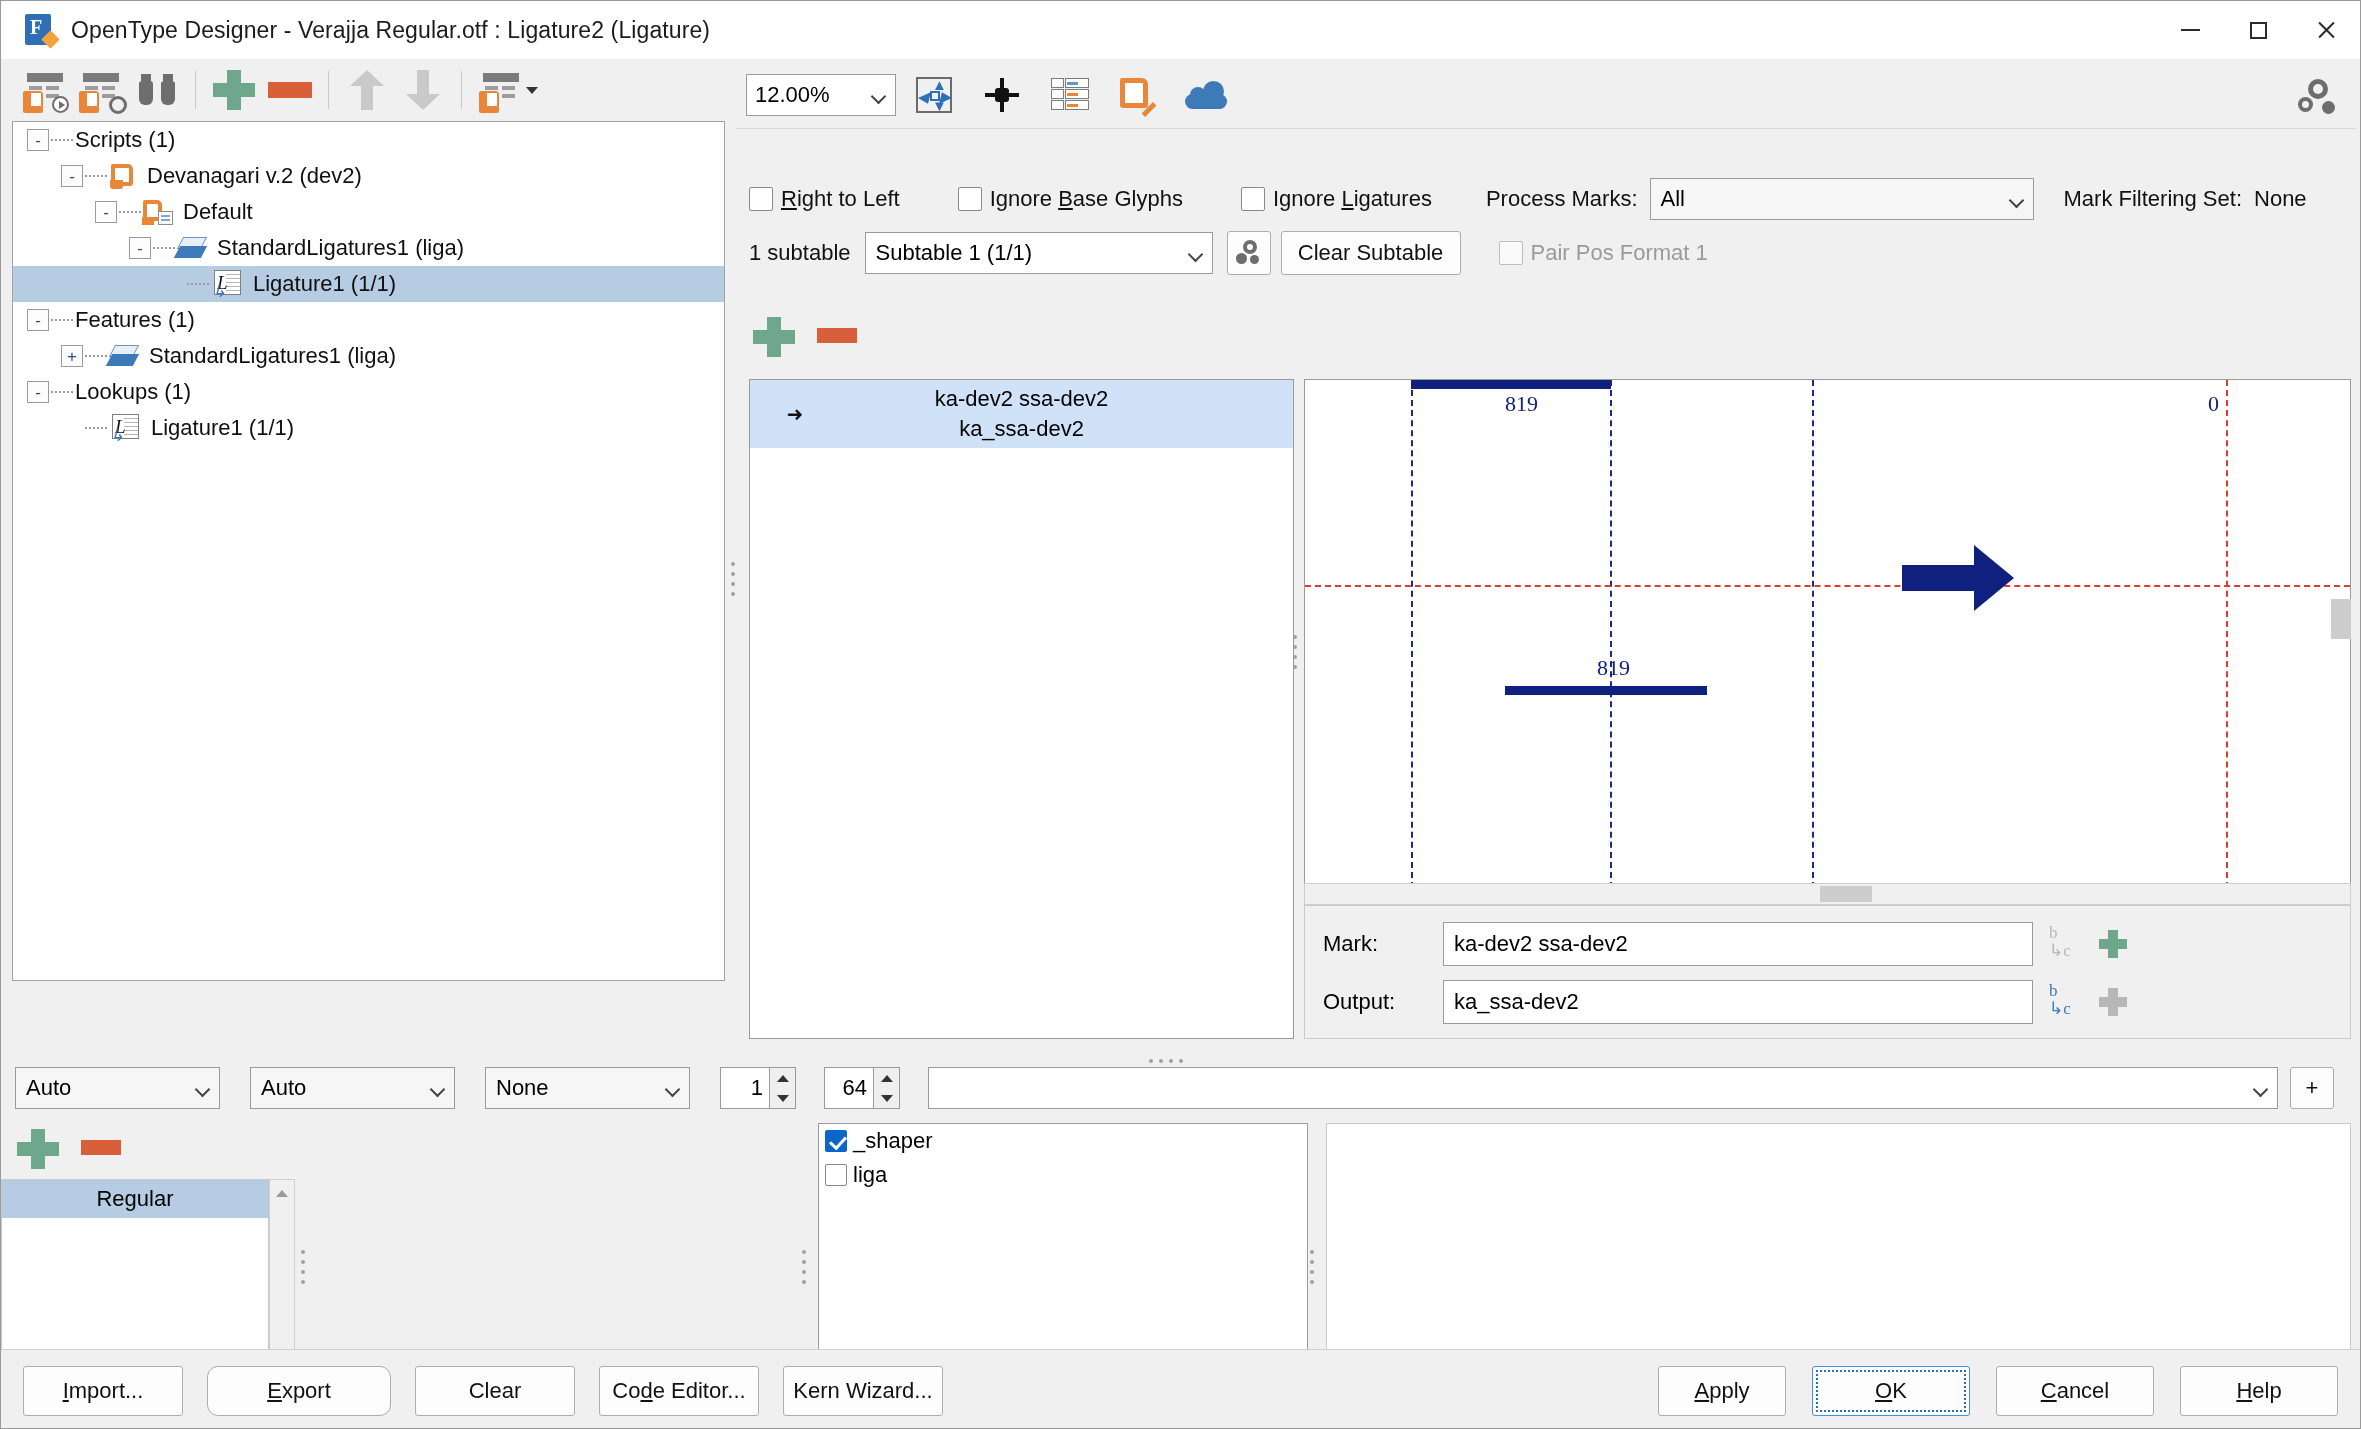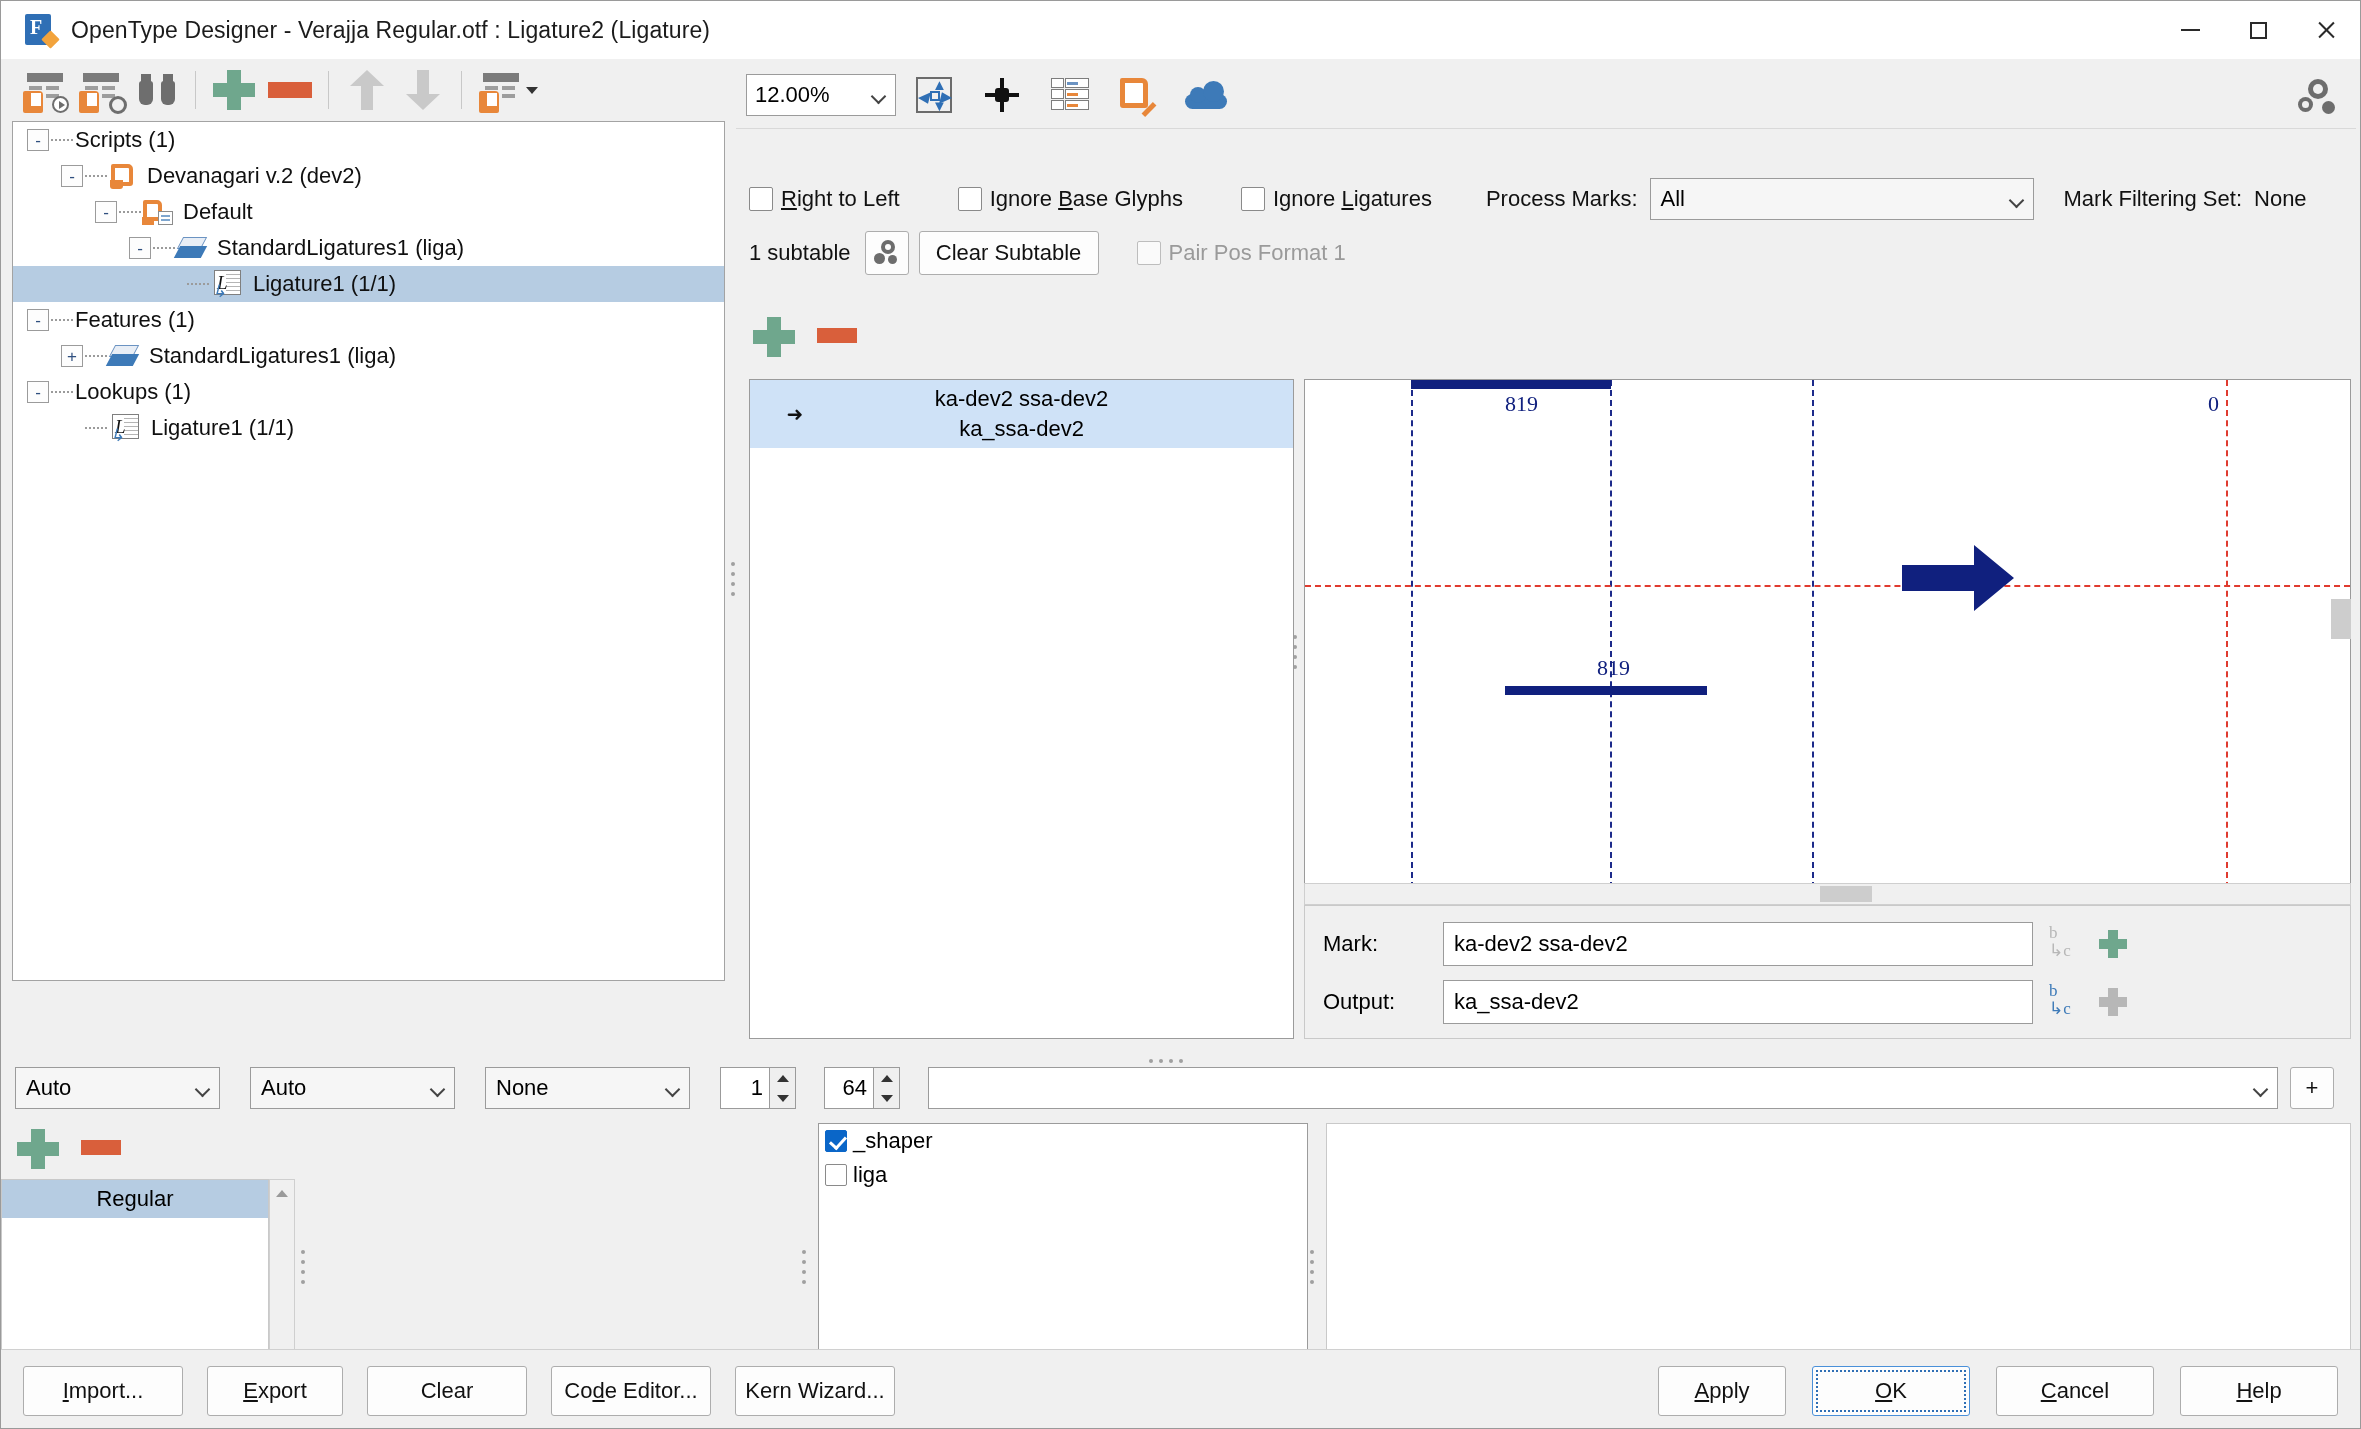--- a/index.html
+++ b/index.html
@@ -490,20 +490,24 @@
         <span>All</span>
         <span class="cb-caret"></span>
       </span>
       <span style="display:inline-block;width:30px"></span>
       <span class="lbl">Mark Filtering Set:</span>
       <span class="lbl" style="margin-left:12px">None</span>
     </div>
 
     <div class="optrow" style="top:172px;">
       <span class="lbl">1 subtable</span>
+      <span class="combo" style="width:348px; margin-left:14px;">
+        <span>Subtable 1 (1/1)</span>
+        <span class="cb-caret"></span>
+      </span>
       <span class="btn" style="width:44px;height:44px;margin-left:14px;">
         <span style="position:relative;width:26px;height:26px;display:block">
           <i style="position:absolute;left:7px;top:0;width:14px;height:14px;border-radius:50%;background:#6d6d6d"></i>
           <i style="position:absolute;left:11px;top:4px;width:6px;height:6px;border-radius:50%;background:#fdfdfd"></i>
           <i style="position:absolute;left:0;top:13px;width:11px;height:11px;border-radius:50%;background:#6d6d6d"></i>
           <i style="position:absolute;left:14px;top:15px;width:9px;height:9px;border-radius:50%;background:#6d6d6d"></i>
         </span>
       </span>
       <span class="btn" style="width:180px;height:44px;margin-left:10px;">Clear Subtable</span>
       <span style="display:inline-block;width:38px"></span>
@@ -668,21 +672,21 @@
       </div>
 
     <div style="position:absolute;left:1325px;top:1064px;right:9px;height:250px;background:#fff;border:1px solid #c9c9c9;"></div>
     <div style="position:absolute;left:1325px;top:1316px;right:9px;height:34px;background:#e9e9e9;border:1px solid #c9c9c9;"></div>
 
     <div class="bottombar">
       <div style="position:absolute;left:22px;top:16px;display:flex;gap:24px" id="leftbtns">
           <div class="btn" style="width: 160px; height: 50px;">
             <span><u>I</u>mport...</span>
           </div>
-          <div class="btn" style="width: 136px; height: 50px;">
+          <div class="btn" style="width: 184px; height: 50px; border-radius: 11px;">
             <span><u>E</u>xport</span>
           </div>
           <div class="btn" style="width: 160px; height: 50px;">
             <span>Clear</span>
           </div>
           <div class="btn" style="width: 160px; height: 50px;">
             <span>Co<u>d</u>e Editor...</span>
           </div>
           <div class="btn" style="width: 160px; height: 50px;">
             <span>Kern Wizard...</span>

